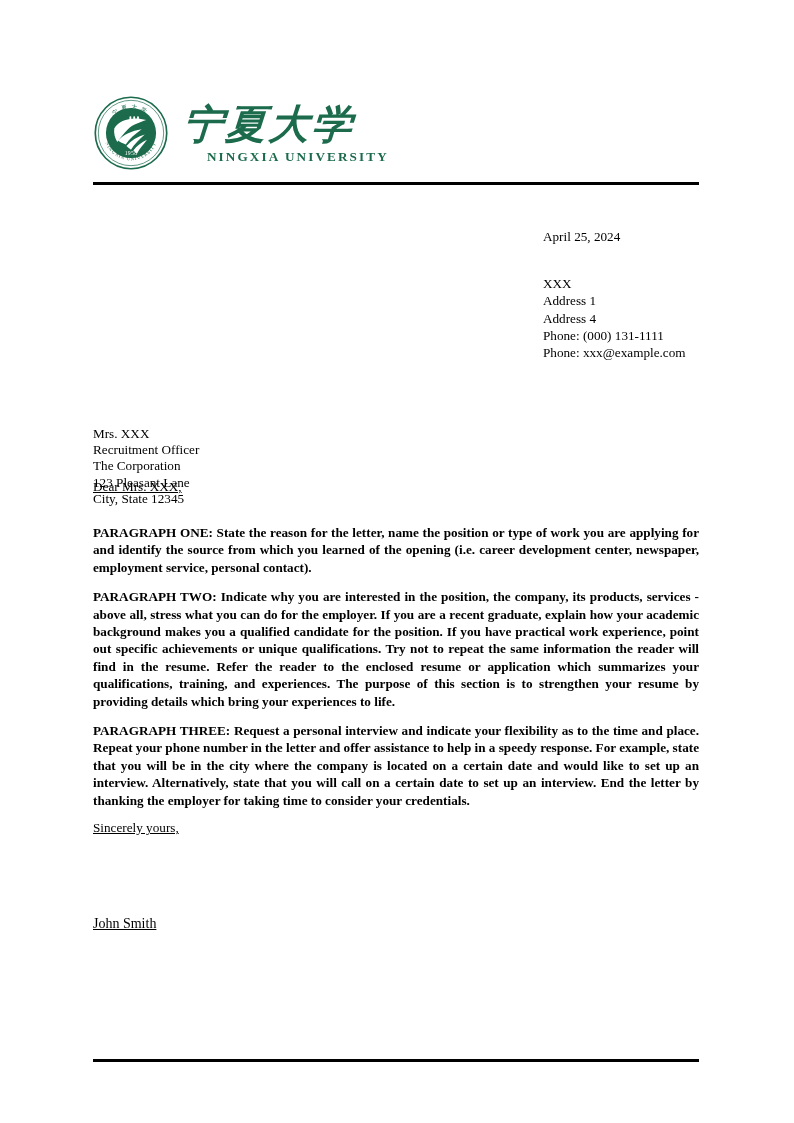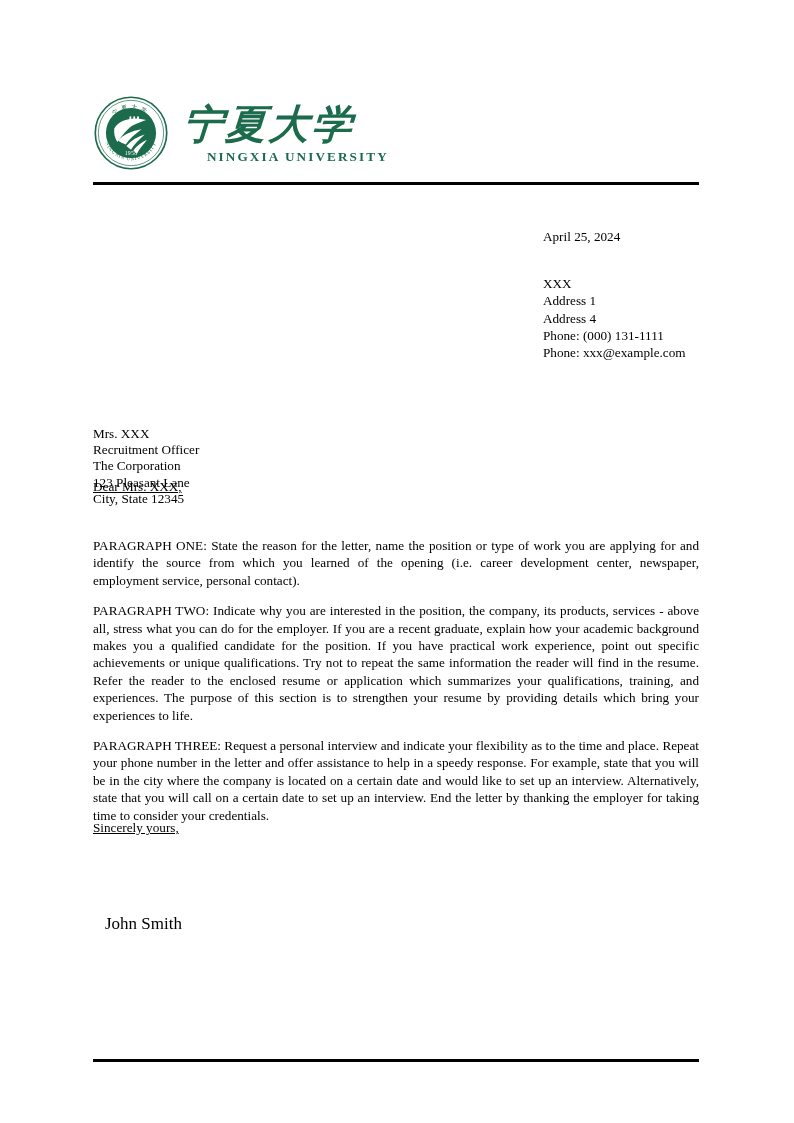--- a/index.html
+++ b/index.html
@@ -119,40 +119,42 @@
   .body-block {
     position: absolute;
     left: 93px;
     top: 524px;
     width: 606px;
     font-size: 13.2px;
     line-height: 17.4px;
     text-align: justify;
   }
   .body-block p {
-    margin: 13px 0 12px 0;
+    margin: 0 0 12px 0;
     text-align: justify;
     text-justify: inter-word;
+    font-weight: bold;
   }
   .body-block p:last-child { margin-bottom: 0; }
 
   .closing {
     position: absolute;
     left: 93px;
     top: 820px;
     font-size: 13.2px;
     line-height: 16.2px;
     text-decoration: underline;
   }
   .signature-name {
     position: absolute;
-    left: 105px;
+    left: 93px;
     top: 916px;
-    font-size: 17px;
-    line-height: 16.2px;
+    font-size: 14px;
+    line-height: 16.2px;
+    text-decoration: underline;
   }
 </style>
 </head>
 <body>
 
 <div class="page">
 
   <div class="letterhead">
 
     <div class="seal">

